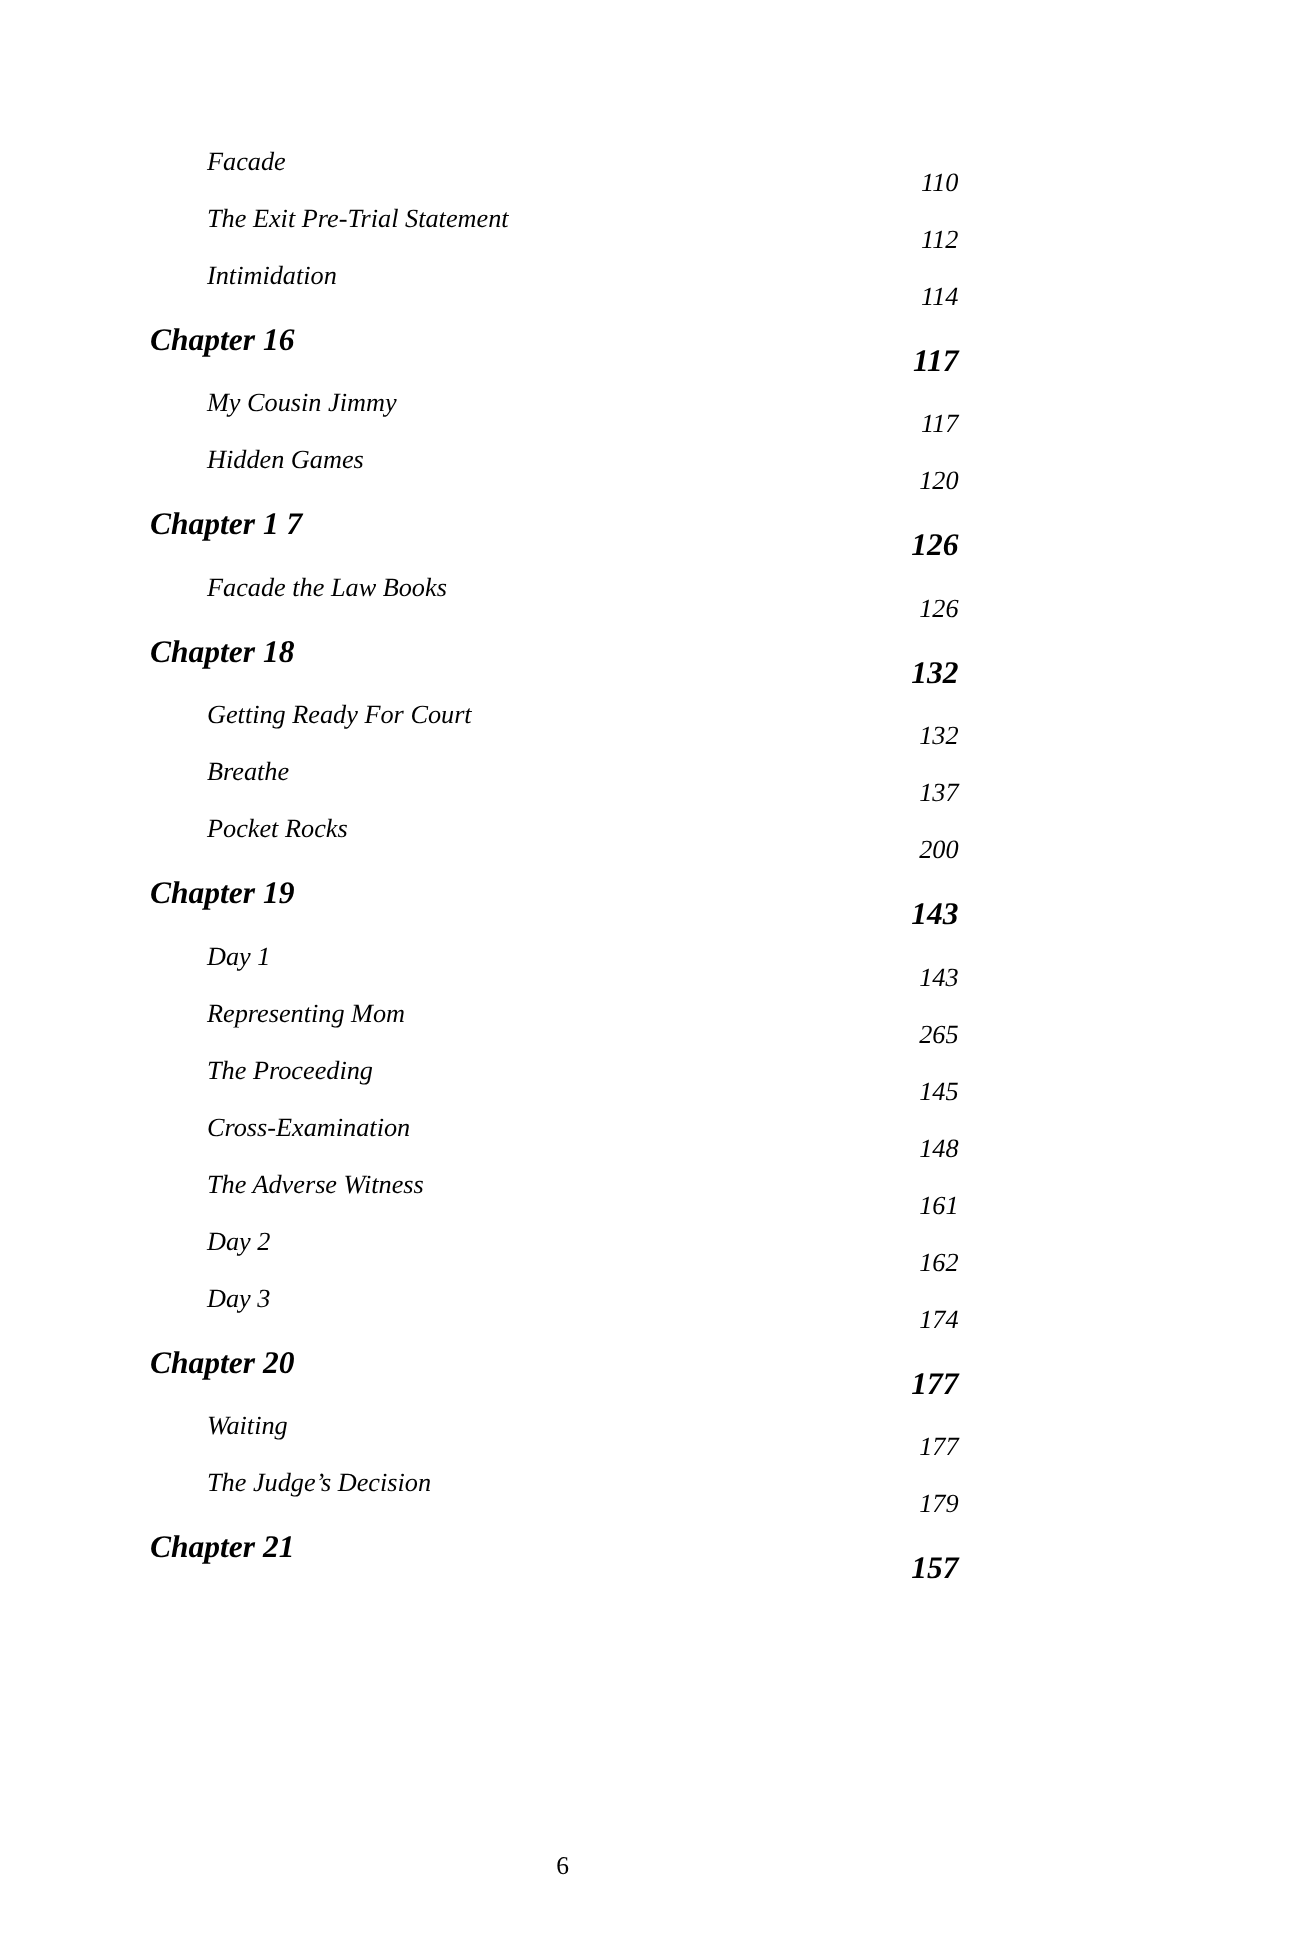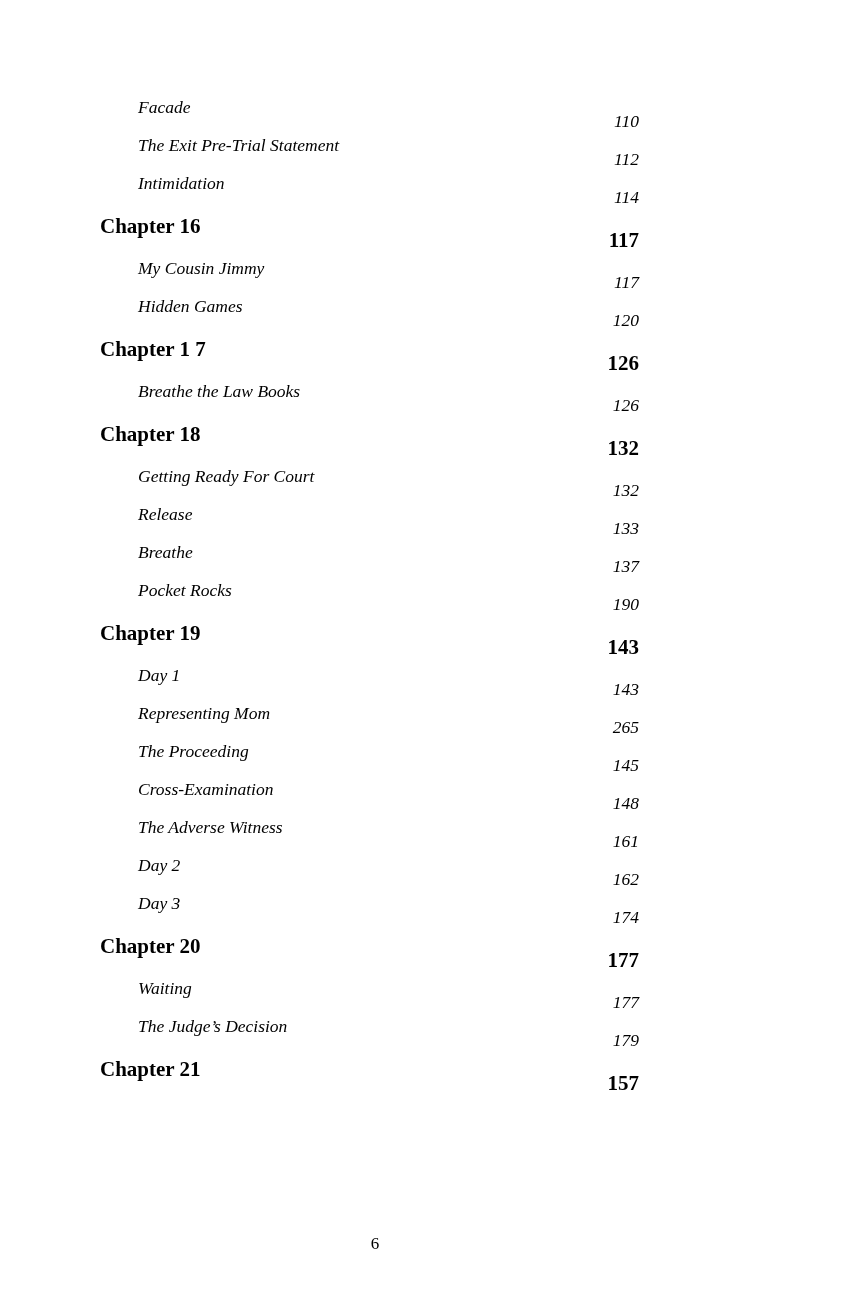--- a/index.html
+++ b/index.html
@@ -17,20 +17,21 @@
     overflow: hidden;
   }
   .toc {
     padding-top: 88px;
   }
   .toc-row {
     display: flex;
     align-items: center;
     justify-content: space-between;
     padding-right: 111px;
+    font-style: italic;
   }
   .toc-row.sub {
     height: 38px;
     padding-left: 138px;
     font-style: italic;
     font-size: 17.5px;
   }
   .toc-row.chapter {
     height: 38px;
     margin-top: 5px;
@@ -82,42 +83,38 @@
   </div>
       <div class="toc-row sub">
     <span class="toc-label">Hidden Games</span>
     <span class="toc-page">120</span>
   </div>
       <div class="toc-row chapter">
     <span class="toc-label">Chapter 1 7</span>
     <span class="toc-page">126</span>
   </div>
       <div class="toc-row sub">
-    <span class="toc-label">Breathe the Law Books</span>
+    <span class="toc-label">Facade the Law Books</span>
     <span class="toc-page">126</span>
   </div>
       <div class="toc-row chapter">
     <span class="toc-label">Chapter 18</span>
     <span class="toc-page">132</span>
   </div>
       <div class="toc-row sub">
     <span class="toc-label">Getting Ready For Court</span>
     <span class="toc-page">132</span>
   </div>
       <div class="toc-row sub">
-    <span class="toc-label">Release</span>
-    <span class="toc-page">133</span>
-  </div>
-      <div class="toc-row sub">
     <span class="toc-label">Breathe</span>
     <span class="toc-page">137</span>
   </div>
       <div class="toc-row sub">
     <span class="toc-label">Pocket Rocks</span>
-    <span class="toc-page">190</span>
+    <span class="toc-page">200</span>
   </div>
       <div class="toc-row chapter">
     <span class="toc-label">Chapter 19</span>
     <span class="toc-page">143</span>
   </div>
       <div class="toc-row sub">
     <span class="toc-label">Day 1</span>
     <span class="toc-page">143</span>
   </div>
       <div class="toc-row sub">

